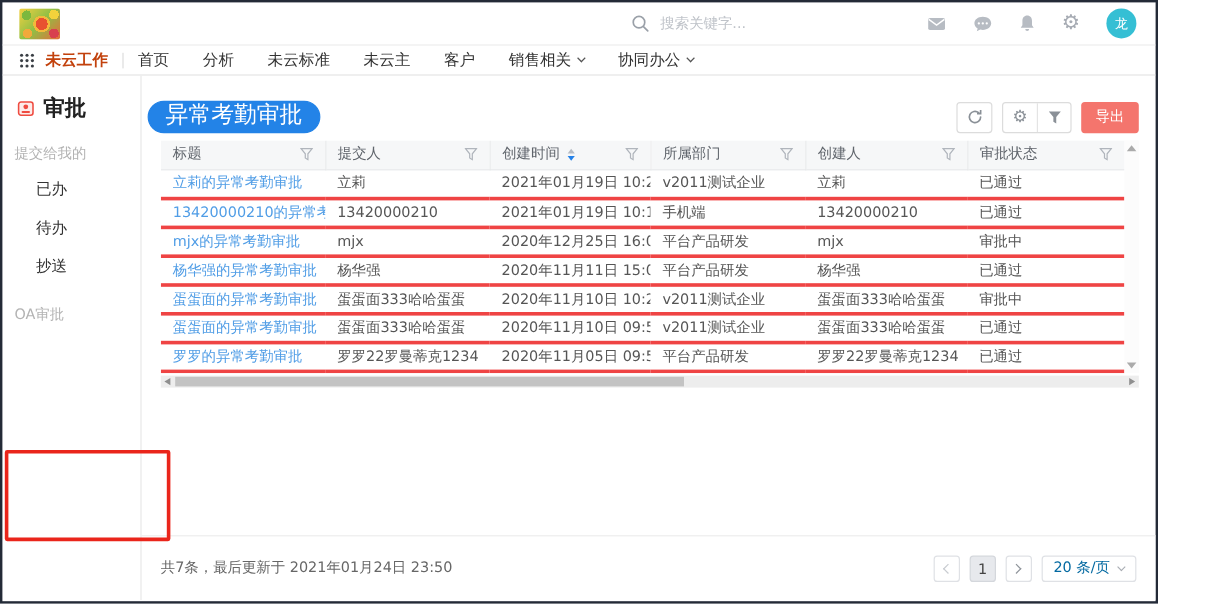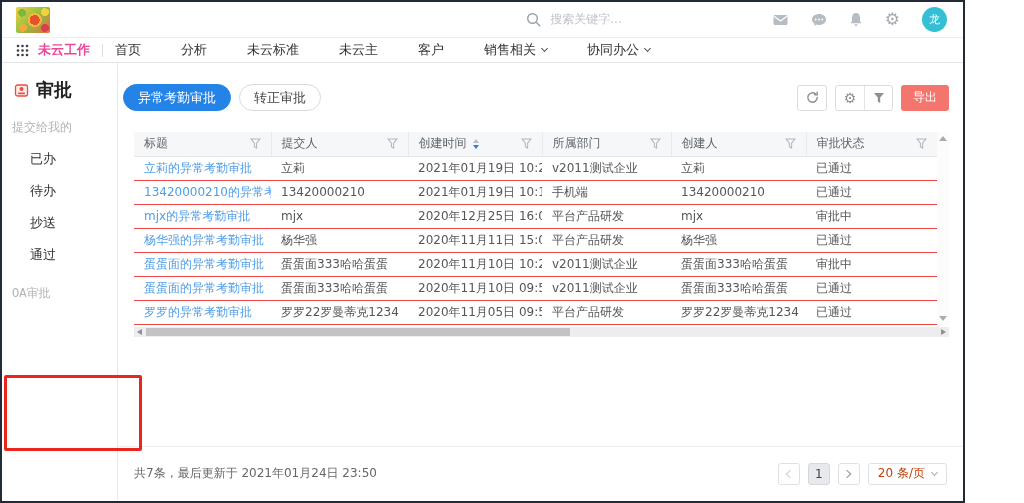--- a/index.html
+++ b/index.html
@@ -20,58 +20,58 @@
   .search .ph { font-size:12px; color:#bfc3c9; }
   .top-icons { margin-left:150px; margin-right:2px; display:flex; align-items:center; gap:22px; }
   .ticon { display:flex; align-items:center; cursor:pointer; }
   .gear-ch { font-size:17px; color:#a6abb3; line-height:1; cursor:pointer; }
   .avatar { width:25px; height:25px; border-radius:50%; background:#35bfd4; color:#fff; font-size:11px;
     display:flex; align-items:center; justify-content:center; cursor:pointer; }
 
   
   .navbar { height:25px; display:flex; align-items:center; padding:0 14px; border-bottom:1px solid #e4e4e4; font-size:13px; color:#333; }
   .grid-ic { margin-right:9px; display:flex; cursor:pointer; }
-  .ws { font-weight:bold; color:#ec4899; cursor:pointer; }
+  .ws { font-weight:bold; color:#c2410c; cursor:pointer; }
   .vdiv { width:1px; height:13px; background:#ddd; margin:0 12px; }
-  .nav-items { display:flex; align-items:center; gap:40px; }
+  .nav-items { display:flex; align-items:center; gap:28px; }
   .nav-item { cursor:pointer; display:flex; align-items:center; }
   .chev-dn { width:5px; height:5px; border-right:1.3px solid #555; border-bottom:1.3px solid #555;
     transform:rotate(45deg); display:inline-block; margin-left:6px; margin-top:-3px; }
 
   
   .content { display:flex; height:437px; }
   .sidebar { width:116px; border-right:1px solid #e8e8e8; padding-top:12px; position:relative; z-index:3; flex-shrink:0; }
   .sb-title { height:30px; display:flex; align-items:center; gap:7px; padding-left:12px; font-size:18px; font-weight:bold; color:#222; }
-  .sb-label { height:30px; line-height:30px; margin-top:8px; padding-left:10px; color:#b3b3b3; font-size:12px;font-family:Liberation Mono, monospace; }
+  .sb-label { height:30px; line-height:30px; margin-top:8px; padding-left:10px; color:#b3b3b3; font-size:12px; }
   .sb-item { height:32px; line-height:32px; padding-left:28px; font-size:13px; color:#333; cursor:pointer; }
   .sb-item.selected { color:#f04a42; background:#fdefef; border-left:3px solid #f04a42; padding-left:25px; }
   .annotation { position:absolute; top:312px; left:2px; width:138px; height:76px; border:3px solid #ea251b; border-radius:2px; pointer-events:none; }
 
   .main { flex:1; position:relative; }
   .tabrow { display:flex; align-items:center; padding:21px 14px 0 5px; }
-  .tab { height:27px; line-height:25px; padding:0 14px; border-radius:14px; font-size:13px; cursor:pointer;
-    border:1px solid #d9d9d9; color:#444; background:#fff; margin-right:8px; }
+  .tab { height:27px; line-height:25px; padding:0 14px; border-radius:14px; font-size:19px; cursor:pointer;
+    border:1px solid #d9d9d9; color:#444; background:#fff; margin-right:8px;font-family:Liberation Mono, monospace; }
   .tab.active { background:#2383e7; border-color:#2383e7; color:#fff; }
   .toolbar { margin-left:auto; display:flex; align-items:center; gap:8px; }
   .tbtn { height:26px; min-width:30px; border:1px solid #dcdcdc; border-radius:3px; background:#fff;
     display:flex; align-items:center; justify-content:center; cursor:pointer; }
   .tgroup { height:26px; border:1px solid #dcdcdc; border-radius:3px; display:flex; }
   .tcell { width:28px; display:flex; align-items:center; justify-content:center; cursor:pointer; }
   .tcell + .tcell { border-left:1px solid #e4e4e4; }
   .tgear { font-size:14px; color:#8a9097; line-height:1; }
   .export { height:26px; padding:0 12px; background:#f4756d; border:none; border-radius:3px; color:#fff; font-size:12px; cursor:pointer; }
 
   
-  .table-wrap { margin:21px 14px 0 16px; display:grid; grid-template-columns:1fr 12px; }
+  .table-wrap { margin:6px 14px 0 16px; display:grid; grid-template-columns:1fr 12px; }
   .tclip { overflow:hidden; grid-row:1; grid-column:1; }
   table { width:943px; table-layout:fixed; border-collapse:collapse; font-size:12px; }
   th, td { padding:0 10px; height:24px; text-align:left; white-space:nowrap; overflow:hidden; font-weight:normal; }
   thead th { background:#f6f7f8; color:#5f646b; border-bottom:1px solid #e6e8ea; border-right:1px solid #e9eaec; }
   thead th:last-child { border-right:none; }
-  td { border-bottom:1px solid #ef4444; color:#555; }
+  td { border-bottom:3px solid #ef4444; color:#555; }
   .th-in { display:flex; align-items:center; }
   .fun { margin-left:auto; display:flex; cursor:pointer; }
   .sort { display:inline-flex; flex-direction:column; gap:2px; margin-left:6px; cursor:pointer; }
   .sort .up { width:0; height:0; border-left:3.5px solid transparent; border-right:3.5px solid transparent; border-bottom:4px solid #b6bcc4; }
   .sort .dn { width:0; height:0; border-left:3.5px solid transparent; border-right:3.5px solid transparent; border-top:4px solid #2481e8; }
   .link { color:#509de6; text-decoration:none; cursor:pointer; }
 
   .vscroll { grid-row:1; grid-column:2; display:flex; flex-direction:column; justify-content:space-between; align-items:center; padding:4px 0; background:#fcfcfc; }
   .tri-up { width:0; height:0; border-left:4px solid transparent; border-right:4px solid transparent; border-bottom:5px solid #ababab; cursor:pointer; }
   .tri-dn { width:0; height:0; border-left:4px solid transparent; border-right:4px solid transparent; border-top:5px solid #ababab; cursor:pointer; }
@@ -83,21 +83,21 @@
 
   
   .footer { position:absolute; left:0; right:0; bottom:0; height:54px; border-top:1px solid #ededed;
     display:flex; align-items:center; padding:0 16px; font-size:12px; color:#666; background:#fff; }
   .pager { margin-left:auto; display:flex; align-items:center; gap:8px; }
   .pg { width:22px; height:22px; border:1px solid #dfe1e5; border-radius:3px; background:#fff;
     display:flex; align-items:center; justify-content:center; cursor:pointer; }
   .pg.cur { background:#e7e9ed; border-color:#d4d7dc; color:#444; cursor:default; }
   .chev-l { width:6px; height:6px; border-left:1.5px solid #c9ccd1; border-bottom:1.5px solid #c9ccd1; transform:rotate(45deg); margin-left:3px; }
   .chev-r { width:6px; height:6px; border-right:1.5px solid #8f949b; border-top:1.5px solid #8f949b; transform:rotate(45deg); margin-right:3px; }
-  .psize { height:22px; border:1px solid #dfe1e5; border-radius:3px; display:flex; align-items:center; gap:7px; padding:0 9px; color:#c2410c; cursor:pointer; }
+  .psize { height:22px; border:1px solid #dfe1e5; border-radius:3px; display:flex; align-items:center; gap:7px; padding:0 9px; color:#0369a1; cursor:pointer; }
   .chev-dn.sm { border-color:#a9adb3; width:5px; height:5px; margin:0; margin-top:-3px; }
 </style>
 </head>
 <body>
 
 <div class="frame">
 
   <header class="topbar">
     <div class="logo"></div>
     <div class="search">
@@ -195,33 +195,31 @@
       </div>
 
       <div class="sb-label">提交给我的</div>
       <div>
           <div class="sb-item">已办</div>
           <div class="sb-item">待办</div>
           <div class="sb-item">抄送</div>
         </div>
 
       <div>
-          <div class="sb-item">通过</div>
         </div>
 
       <div class="sb-label">OA审批</div>
 
       <div class="annotation"></div>
     </aside>
 
     <section class="main">
 
       <div class="tabrow">
         <div class="tab active">异常考勤审批</div>
-        <div class="tab">转正审批</div>
         <div class="toolbar">
           <div class="tbtn">
             <svg width="15" height="15" viewBox="0 0 16 16">
                 <path d="M13 8a5 5 0 1 1-1.8-3.85" fill="none" stroke="#8a9097" stroke-width="1.5" stroke-linecap="round"></path>
                 <polyline points="13,1.8 13,5 9.8,5" fill="none" stroke="#8a9097" stroke-width="1.5"></polyline>
               </svg>
           </div>
           <div class="tgroup">
             <div class="tcell">
                 <span class="tgear">⚙</span>

